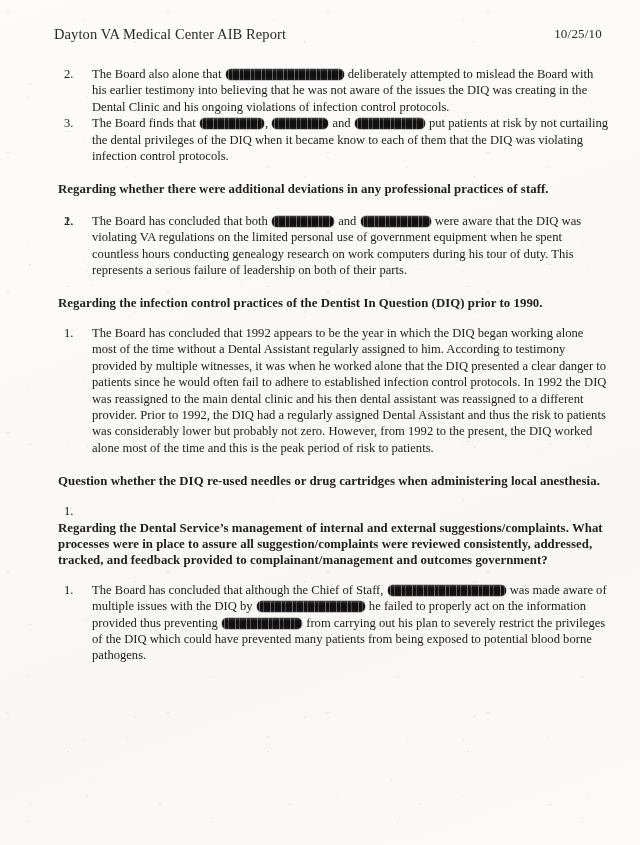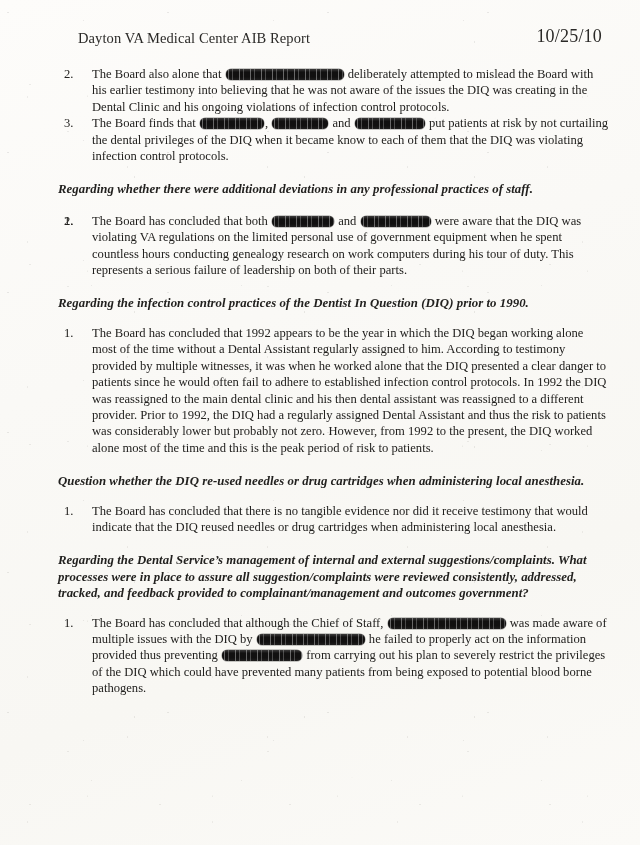--- a/index.html
+++ b/index.html
@@ -46,31 +46,31 @@
   }
   .content {
     position: relative;
     z-index: 2;
   }
 
   
   .hdr {
     position: absolute;
     top: 26px;
-    left: 78px;
+    left: 54px;
     right: 38px;
     display: flex;
     justify-content: space-between;
-    align-items: flex-end;
+    align-items: flex-start;
     font-size: 14.5px;
     letter-spacing: 0.1px;
     color: #2a2927;
   }
   .hdr-title { white-space: nowrap; }
-  .hdr-date { font-size: 18px; letter-spacing: 0.2px; font-family: Liberation Serif, serif; }
+  .hdr-date { font-size: 13px; letter-spacing: 0.2px; font-family: Liberation Serif, serif; }
 
   
   .body {
     position: absolute;
     top: 66px;
     left: 58px;
     width: 552px;
     font-size: 12.6px;
     line-height: 16.4px;
     text-align: left;
@@ -96,21 +96,20 @@
   }
   ol.lst.tight > li + li { margin-top: 0px; }
   ol.lst.spaced > li + li { margin-top: 2px; }
 
   h2.sec {
     font-weight: bold;
     font-size: 12.8px;
     line-height: 16.4px;
     margin: 0;
     letter-spacing: 0.05px;
-    font-style: italic;
   }
   .gap-m { height: 13px; }
   .gap-l { height: 17px; }
 
   
   .redact {
     display: inline-block;
     vertical-align: -2px;
     height: 11px;
     border-radius: 5px / 5px;
@@ -160,21 +159,21 @@
           <div class="gap-l"></div>
           <h2 class="sec">Regarding the infection control practices of the Dentist In Question (DIQ) prior to 1990.</h2>
           <div class="gap-m"></div>
           <ol class="lst spaced">
             <li><span class="num">1.</span><span><span>The Board has concluded that 1992 appears to be the year in which the DIQ began working alone most of the time without a Dental Assistant regularly assigned to him. According to testimony provided by multiple witnesses, it was when he worked alone that the DIQ presented a clear danger to patients since he would often fail to adhere to established infection control protocols. In 1992 the DIQ was reassigned to the main dental clinic and his then dental assistant was reassigned to a different provider. Prior to 1992, the DIQ had a regularly assigned Dental Assistant and thus the risk to patients was considerably lower but probably not zero. However, from 1992 to the present, the DIQ worked alone most of the time and this is the peak period of risk to patients.</span></span></li>
           </ol>
           <div class="gap-l"></div>
           <h2 class="sec">Question whether the DIQ re-used needles or drug cartridges when administering local anesthesia.</h2>
           <div class="gap-m"></div>
           <ol class="lst spaced">
-            <li><span class="num">1.</span><span><span>The Board has concluded that there is no tangible evidence nor did it receive testimony that would indicate that the DIQ reused needles or drug cartridges when administering local anesthesia.</span></span></li>
+            <li><span class="num">1.</span></li>
           </ol>
           <div class="gap-l"></div>
           <h2 class="sec">Regarding the Dental Service’s management of internal and external suggestions/complaints. What processes were in place to assure all suggestion/complaints were reviewed consistently, addressed, tracked, and feedback provided to complainant/management and outcomes government?</h2>
           <div class="gap-m"></div>
           <ol class="lst spaced">
             <li><span class="num">1.</span><span><span>The Board has concluded that although the Chief of Staff, </span><span class="redact" style="width: 118px;"></span><span> was made aware of multiple issues with the DIQ by </span><span class="redact" style="width: 108px;"></span><span> he failed to properly act on the information provided thus preventing </span><span class="redact" style="width: 80px;"></span><span> from carrying out his plan to severely restrict the privileges of the DIQ which could have prevented many patients from being exposed to potential blood borne pathogens.</span></span></li>
           </ol>
         </div>
     </div>
 

